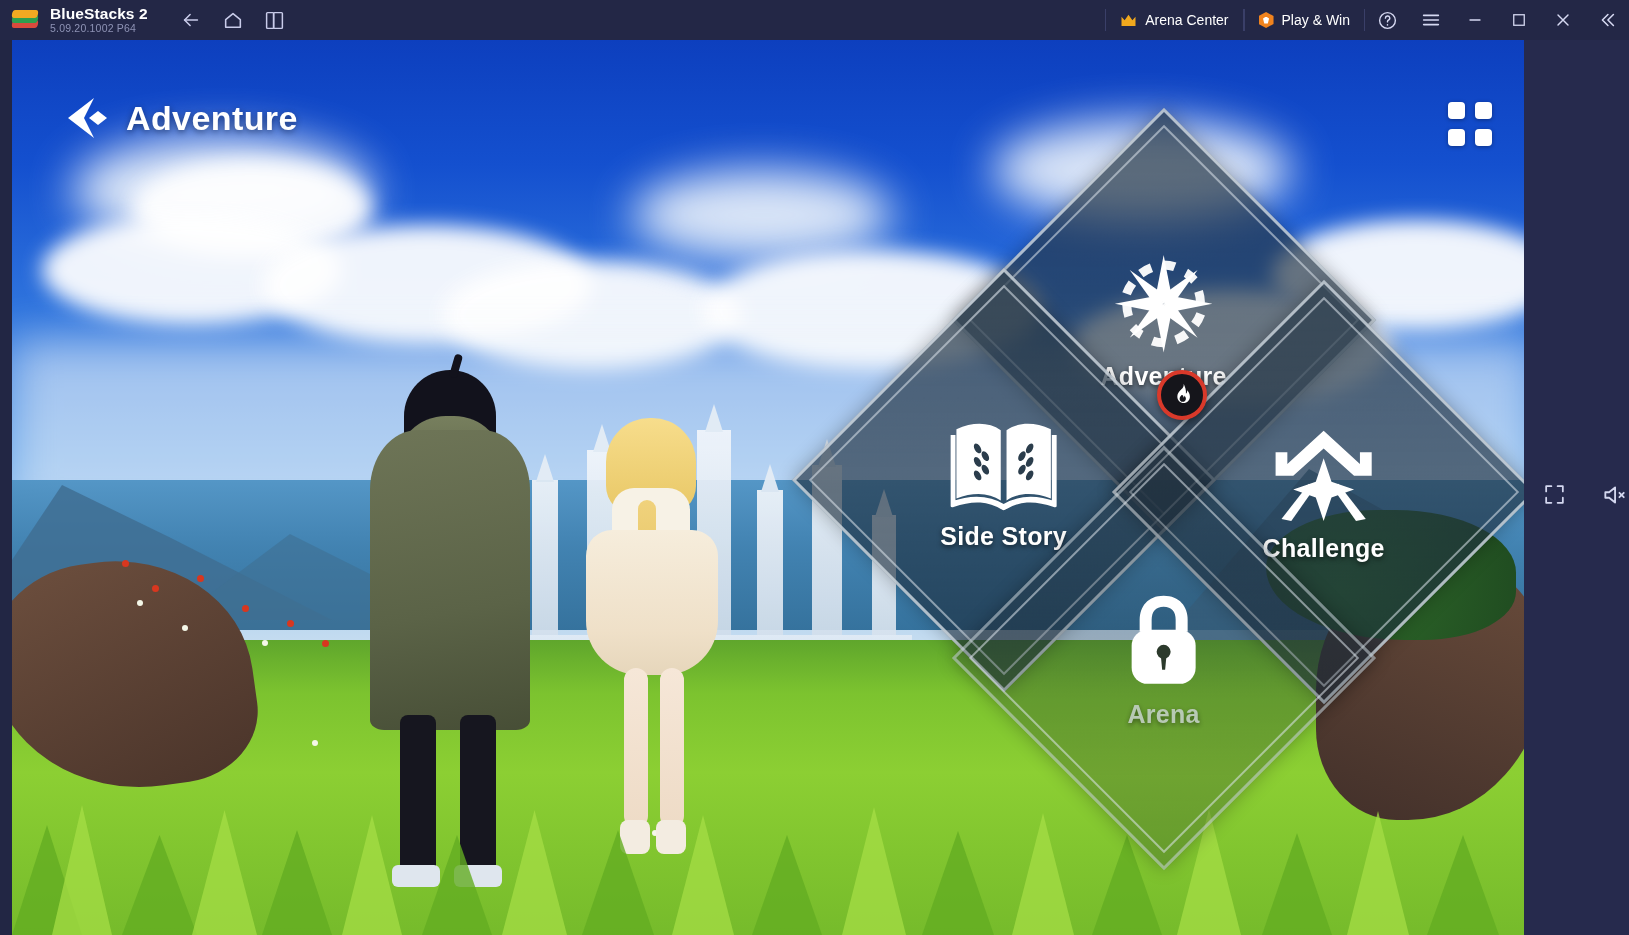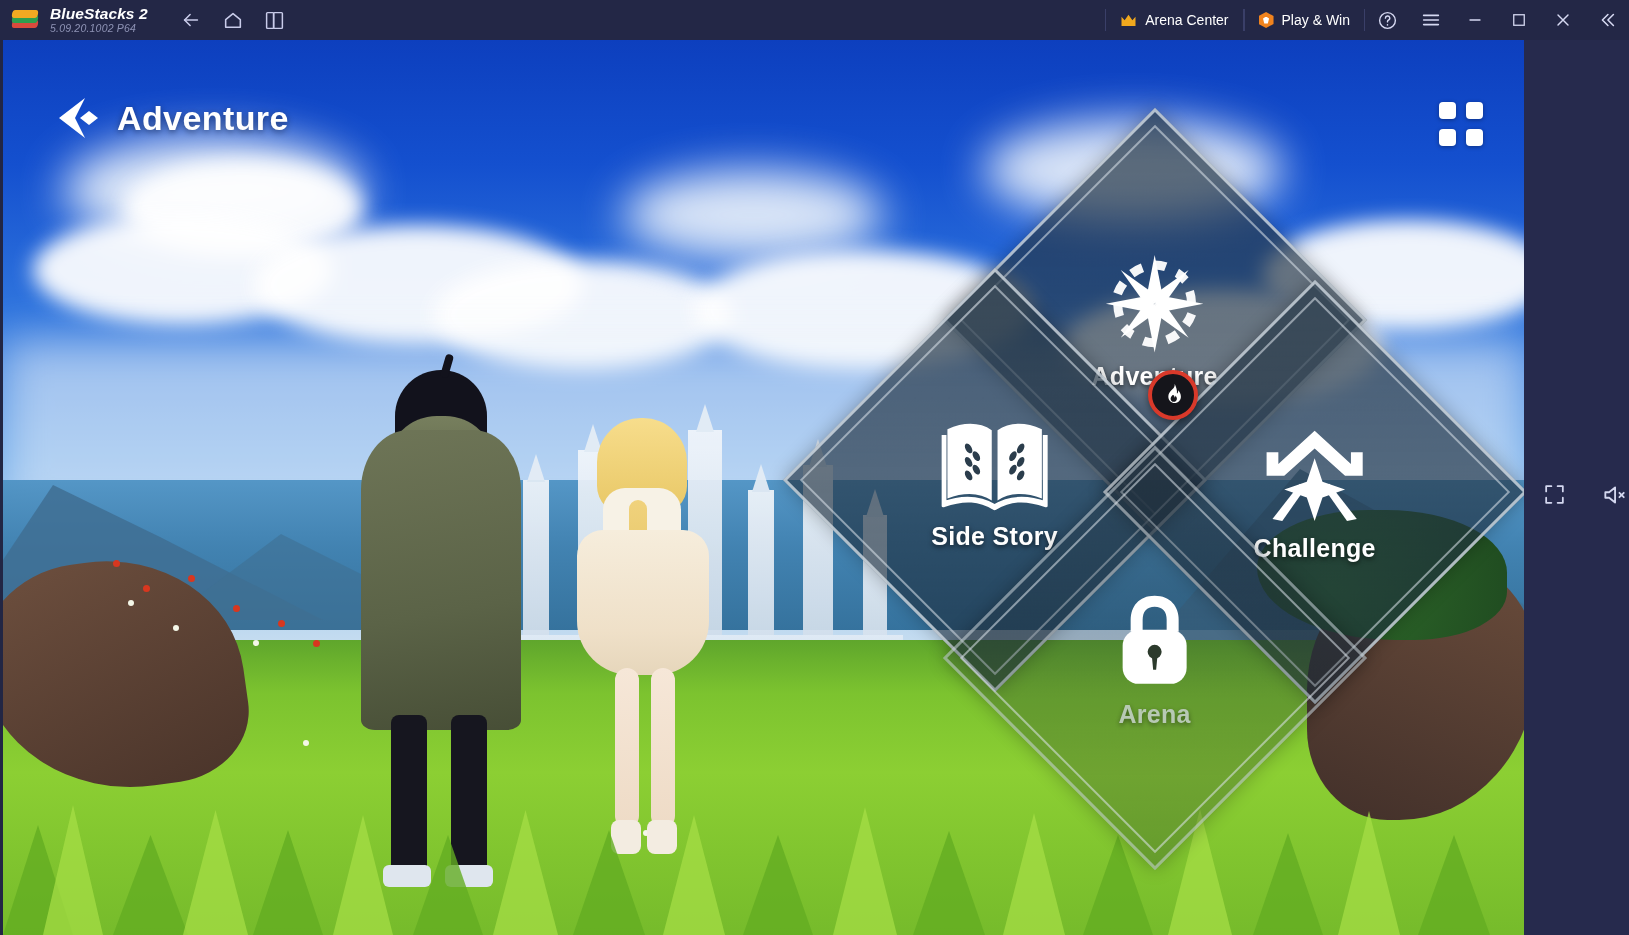--- a/index.html
+++ b/index.html
@@ -9,21 +9,21 @@
   
   #titlebar{
     position:absolute; left:0; top:0; width:1629px; height:40px;
     background:#232746; display:flex; align-items:center; z-index:50;
   }
   .bs-logo{ width:26px;height:26px; margin-left:12px; position:relative; flex:none;}
   .bs-logo i{ position:absolute; left:0; width:26px; height:8px; border-radius:4px/6px; display:block;}
   .bs-logo i:nth-child(1){ top:13px; background:#d94a3d; transform:skewX(-10deg);}
   .bs-logo i:nth-child(2){ top:8px;  background:#2f9e4f; transform:skewX(-10deg);}
   .bs-logo i:nth-child(3){ top:3px;  background:#f2a922; transform:skewX(-10deg);}
-  .bs-title-wrap{ margin-left:12px; line-height:1.05; flex:none;font-style:italic;}
+  .bs-title-wrap{ margin-left:12px; line-height:1.05; flex:none;}
   .bs-name{ color:#ffffff; font-size:15.5px; font-weight:bold; letter-spacing:.1px;}
   .bs-ver{ color:#8e93b5; font-size:10.5px; margin-top:1px; letter-spacing:.2px;}
   .tb-navgrp{ display:flex; align-items:center; margin-left:22px; }
   .tb-ico{ width:42px;height:40px; display:flex; align-items:center; justify-content:center;
            color:#c9ccea; }
   .tb-ico svg{ display:block; }
   .tb-spacer{ flex:1; }
   .tb-pill{ height:40px; display:flex; align-items:center; gap:8px; padding:0 15px;
             color:#ffffff; font-size:14px; position:relative; }
   .tb-pill + .tb-pill::before, #reward-center::before{
@@ -33,21 +33,21 @@
   .crown{ width:17px;height:13px; position:relative; flex:none;}
   .hexbadge{ width:15px;height:16px; background:#f0831e; flex:none;
              clip-path:polygon(50% 0,100% 25%,100% 75%,50% 100%,0 75%,0 25%); position:relative;}
   .hexbadge::after{ content:""; position:absolute; left:4.5px; top:4.5px; width:6px;height:7px;
                     background:#fff; clip-path:polygon(50% 0,100% 30%,80% 100%,20% 100%,0 30%);}
   .tb-win{ width:44px;height:40px; display:flex; align-items:center; justify-content:center;
            color:#d6d9f2; }
 
   
   #game{
-    position:absolute; left:3px; top:40px; width:1524px; height:895px; overflow:hidden;text-align:center;
+    position:absolute; left:12px; top:40px; width:1524px; height:895px; overflow:hidden;text-align:center;
   }
   
   .sky{ position:absolute; inset:0;
     background:
       linear-gradient(180deg,#0d3fbe 0%,#1450cf 14%,#2f74dd 30%,#69a6e8 47%,#a9cdee 60%,#cfe2f1 70%, #cfe2ee 100%);
   }
   .cloud{ position:absolute; border-radius:50%; background:#ffffff; filter:blur(10px); opacity:.93;}
   .cloudsoft{ position:absolute; border-radius:50%; background:#eef4fb; filter:blur(22px); opacity:.9;}
   
   .seaband{ position:absolute; left:0; right:0; top:440px; height:150px;

